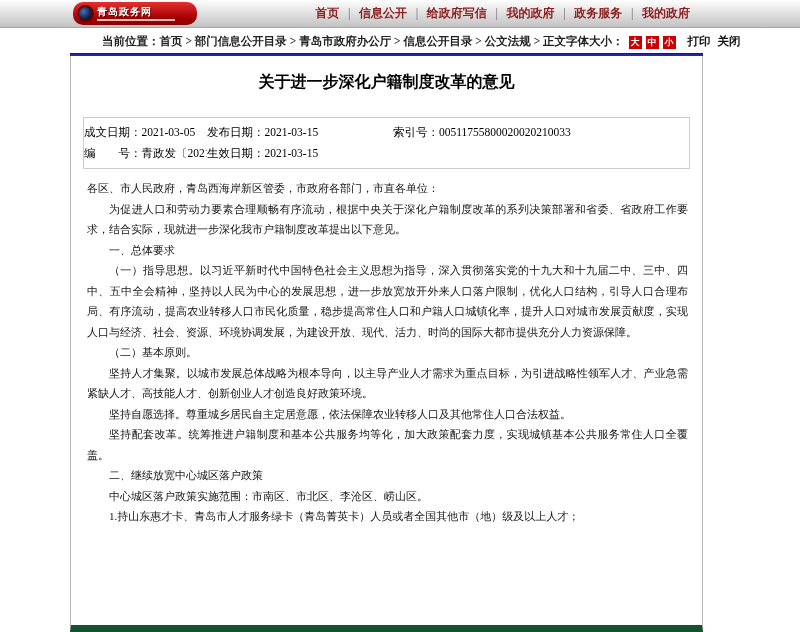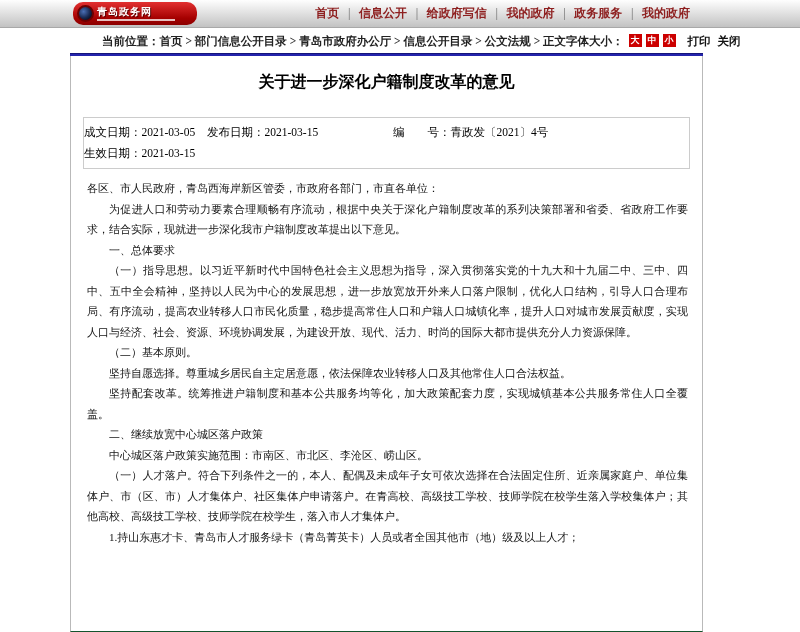--- a/index.html
+++ b/index.html
@@ -78,21 +78,21 @@
     align-items: center;
     font-size: 11.5px;
     font-weight: bold;
     color: #222222;
     margin-left: 24px;
   }
   .breadcrumb { display: flex; align-items: center; margin-left: 78px; white-space: nowrap; }
   .breadcrumb ul { display: flex; align-items: center; }
   .breadcrumb li { cursor: pointer; }
   .breadcrumb li + li::before { content: "\00a0>\00a0"; color: #333; cursor: default; }
-  .toolbar { margin-left: auto; margin-right: 64px; display: flex; align-items: flex-start; white-space: nowrap; }
+  .toolbar { margin-left: auto; margin-right: 64px; display: flex; align-items: flex-end; white-space: nowrap; }
   .toolbar ul { display: flex; align-items: center; margin: 0 3px; }
   .fbtn {
     width: 13px; height: 13px;
     background: #cc0000;
     color: #ffffff;
     font-size: 9px;
     font-weight: bold;
     line-height: 13px;
     text-align: center;
     margin: 0 2px;
@@ -110,21 +110,21 @@
   }
 
   
   .contentbox {
     position: absolute;
     left: 70px; top: 56px;
     width: 633px; height: 576px;
     background: #ffffff;
     border-left: 1px solid #b9b9b9;
     border-right: 1px solid #b9b9b9;
-    border-bottom: 1px solid #14532d;
+    border-bottom: 7px solid #14532d;
     overflow: hidden;
   }
   .title {
     margin-top: 16px;
     text-align: center;
     font-size: 16px;
     font-weight: bold;
     color: #000000;
   }
   .metabox {
@@ -199,34 +199,35 @@
 <div class="blueline"></div>
 
 <div class="contentbox">
   <h1 class="title">关于进一步深化户籍制度改革的意见</h1>
   <div class="metabox">
 
       <div class="metacell"><span>成文日期：</span><span>2021-03-05</span></div>
 
       <div class="metacell"><span>发布日期：</span><span>2021-03-15</span></div>
 
+      <div class="metacell"><span>索引号：</span><span>00511755800020020210033</span></div>
 
       <div class="metacell"><span>编　　号：</span><span>青政发〔2021〕4号</span></div>
 
       <div class="metacell"><span>生效日期：</span><span>2021-03-15</span></div>
 
       <div class="metacell"><span></span><span></span></div>
     </div>
   <div class="bodytext">
 
   <p class="para">各区、市人民政府，青岛西海岸新区管委，市政府各部门，市直各单位：</p>
       <p class="para indent">为促进人口和劳动力要素合理顺畅有序流动，根据中央关于深化户籍制度改革的系列决策部署和省委、省政府工作要求，结合实际，现就进一步深化我市户籍制度改革提出以下意见。</p>
       <p class="para indent">一、总体要求</p>
       <p class="para indent">（一）指导思想。以习近平新时代中国特色社会主义思想为指导，深入贯彻落实党的十九大和十九届二中、三中、四中、五中全会精神，坚持以人民为中心的发展思想，进一步放宽放开外来人口落户限制，优化人口结构，引导人口合理布局、有序流动，提高农业转移人口市民化质量，稳步提高常住人口和户籍人口城镇化率，提升人口对城市发展贡献度，实现人口与经济、社会、资源、环境协调发展，为建设开放、现代、活力、时尚的国际大都市提供充分人力资源保障。</p>
       <p class="para indent">（二）基本原则。</p>
+      <p class="para indent">坚持人才集聚。以城市发展总体战略为根本导向，以主导产业人才需求为重点目标，为引进战略性领军人才、产业急需紧缺人才、高技能人才、创新创业人才创造良好政策环境。</p>
       <p class="para indent">坚持自愿选择。尊重城乡居民自主定居意愿，依法保障农业转移人口及其他常住人口合法权益。</p>
       <p class="para indent">坚持配套改革。统筹推进户籍制度和基本公共服务均等化，加大政策配套力度，实现城镇基本公共服务常住人口全覆盖。</p>
       <p class="para indent">二、继续放宽中心城区落户政策</p>
       <p class="para indent">中心城区落户政策实施范围：市南区、市北区、李沧区、崂山区。</p>
-      <p class="para indent">（一）人才落户。符合下列条件之一的，本人、配偶及未成年子女可依次选择在合法固定住所、近亲属家庭户、单位集体户、市（区、市）人才集体户、社区集体户申请落户。在青高校、高级技工学校、技师学院在校学生落入学校集体户；其他高校、高级技工学校、技师学院在校学生，落入市人才集体户。</p>
       <p class="para indent">1.持山东惠才卡、青岛市人才服务绿卡（青岛菁英卡）人员或者全国其他市（地）级及以上人才；</p>
     </div>
 </div>
 
 </body></html>

